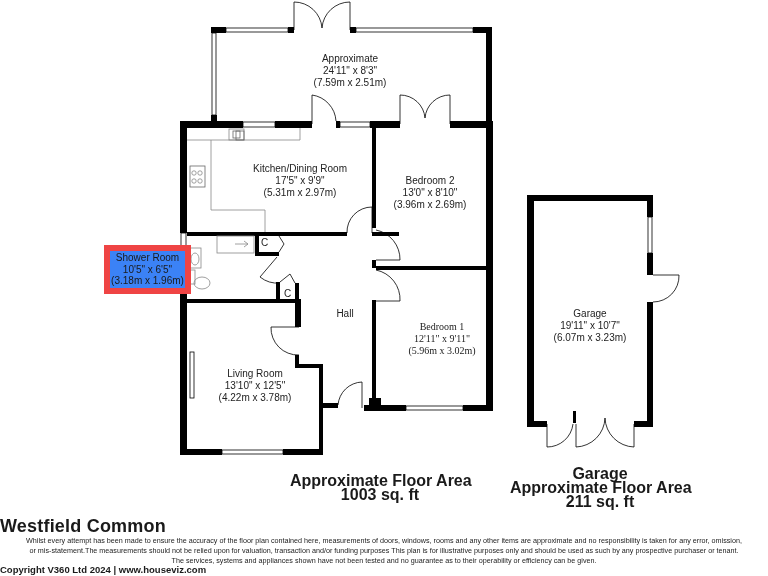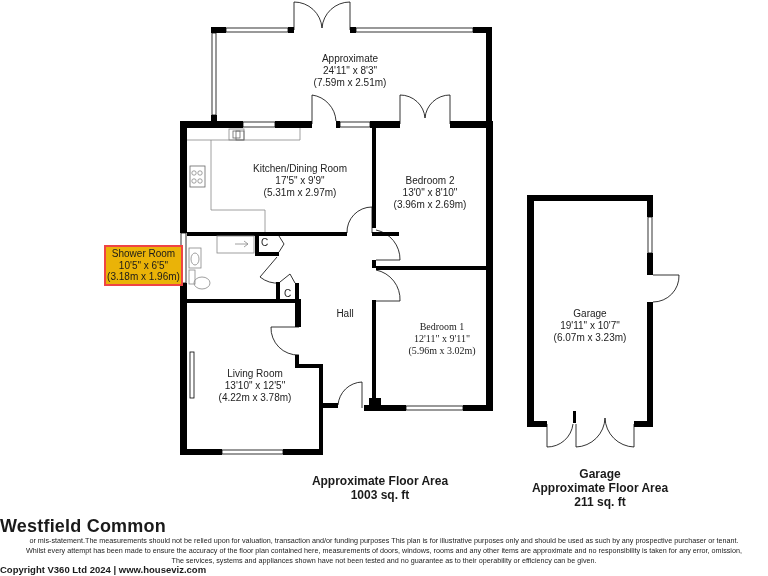--- a/index.html
+++ b/index.html
@@ -1,23 +1,23 @@
 <!DOCTYPE html>
 <html><head>
 <meta charset="utf-8">
 <style>
   html, body { margin:0; padding:0; background:#ffffff; }
   body { width:768px; height:576px; position:relative; overflow:hidden; font-family:"Liberation Sans", sans-serif; color:#1a1a1a; }
   #plan { position:absolute; left:0; top:0; }
   .room-label { position:absolute; text-align:center; font-size:10px; line-height:12px; color:#222; font-family:"Liberation Sans", sans-serif; }
   .room-label span { display:block; white-space:nowrap; }
-  .shower-box { position:absolute; left:104px; top:245px; width:75px; height:36px; border:2px solid #ef4444; background:#eab308; font-size:10px; line-height:11.5px; text-align:center; padding-top:1px; }
+  .shower-box { position:absolute; left:104px; top:245px; width:75px; height:36px; border:6px solid #ef4444; background:#3b82f6; font-size:10px; line-height:11.5px; text-align:center; padding-top:1px; }
   .shower-box span { display:block; white-space:nowrap; }
   .c-label { position:absolute; font-size:10px; font-weight:normal; }
-  .area { position:absolute; text-align:center; font-weight:bold; font-size:12px; line-height:14px; }
+  .area { position:absolute; text-align:center; font-weight:bold; font-size:16px; line-height:14px; }
   .area span { display:block; white-space:nowrap; }
   .title { position:absolute; left:0; width:720px; top:516px; font-weight:bold; font-size:18px; letter-spacing:0.2px; }
   .disclaimer { position:absolute; left:0; width:768px; top:536px; text-align:center; font-size:7.2px; line-height:10px; color:#222; }
   .disclaimer span { display:block; white-space:nowrap; }
   .copyright { position:absolute; left:0; width:768px; top:564px; text-align:left; font-weight:bold; font-size:9.5px; }
 </style>
 </head>
 <body>
 
 <svg id="plan" width="768" height="576" viewBox="0 0 768 576" xmlns="http://www.w3.org/2000/svg">
@@ -231,18 +231,18 @@
 
 <div class="area" style="left:510px; top:467px; width:180px;">
   <span>Garage</span>
   <span>Approximate Floor Area</span>
   <span>211 sq. ft</span>
 </div>
 
 <div class="title">Westfield Common</div>
 
 <div class="disclaimer">
+  <span>Whilst every attempt has been made to ensure the accuracy of the floor plan contained here, measurements of doors, windows, rooms and any other items are approximate and no responsibility is taken for any error, omission,</span>
   <span>or mis-statement.The measurements should not be relied upon for valuation, transaction and/or funding purposes This plan is for illustrative purposes only and should be used as such by any prospective purchaser or tenant.</span>
-  <span>Whilst every attempt has been made to ensure the accuracy of the floor plan contained here, measurements of doors, windows, rooms and any other items are approximate and no responsibility is taken for any error, omission,</span>
   <span>The services, systems and appliances shown have not been tested and no guarantee as to their operability or efficiency can be given.</span>
 </div>
 
 <div class="copyright">Copyright V360 Ltd 2024 | www.houseviz.com</div>
 
 </body></html>

